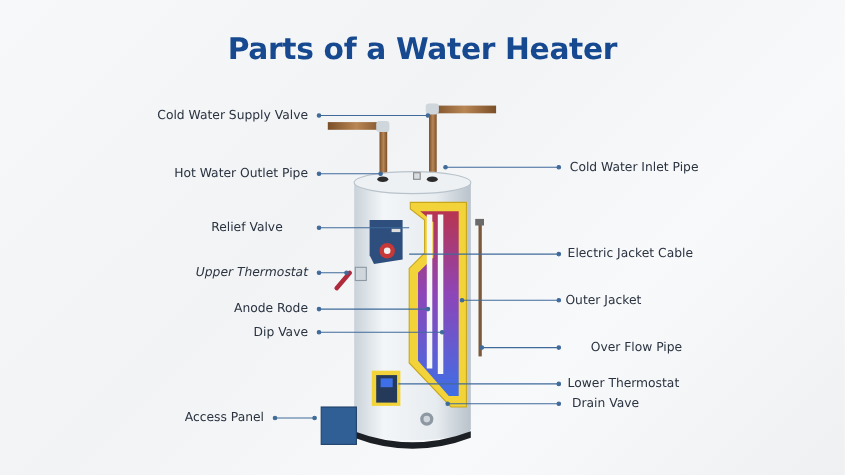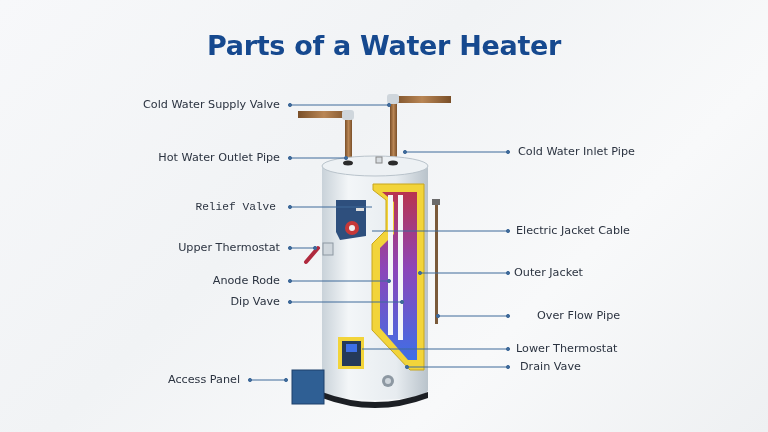--- a/index.html
+++ b/index.html
@@ -137,22 +137,22 @@
     <line x1="362" y1="349" x2="508" y2="349"></line>
       <circle cx="508" cy="349" r="1.6"></circle>
     <line x1="407" y1="367" x2="508" y2="367"></line>
       <circle cx="407" cy="367" r="1.6"></circle>
       <circle cx="508" cy="367" r="1.6"></circle>
   </g>
 </svg>
 
 <div class="label left" style="right:488px; top:98px;">Cold Water Supply Valve</div>
 <div class="label left" style="right:488px; top:151px;">Hot Water Outlet Pipe</div>
-<div class="label left" style="right:492px; top:200px;font-family:Liberation Mono, monospace;">Relief Valve</div>
-<div class="label left" style="right:488px; top:241px;">Upper Thermostat</div>
+<div class="label left" style="right:511px; top:200px;">Relief Valve</div>
+<div class="label left" style="right:488px; top:241px;font-style:italic;">Upper Thermostat</div>
 <div class="label left" style="right:488px; top:274px;">Anode Rode</div>
 <div class="label left" style="right:488px; top:295px;">Dip Vave</div>
 <div class="label left" style="right:528px; top:373px;">Access Panel</div>
 
 <div class="label" style="left:518px; top:145px;">Cold Water Inlet Pipe</div>
 <div class="label" style="left:516px; top:224px;">Electric Jacket Cable</div>
 <div class="label" style="left:514px; top:266px;">Outer Jacket</div>
 <div class="label" style="left:537px; top:309px;">Over Flow Pipe</div>
 <div class="label" style="left:516px; top:342px;">Lower Thermostat</div>
 <div class="label" style="left:520px; top:360px;">Drain Vave</div>

